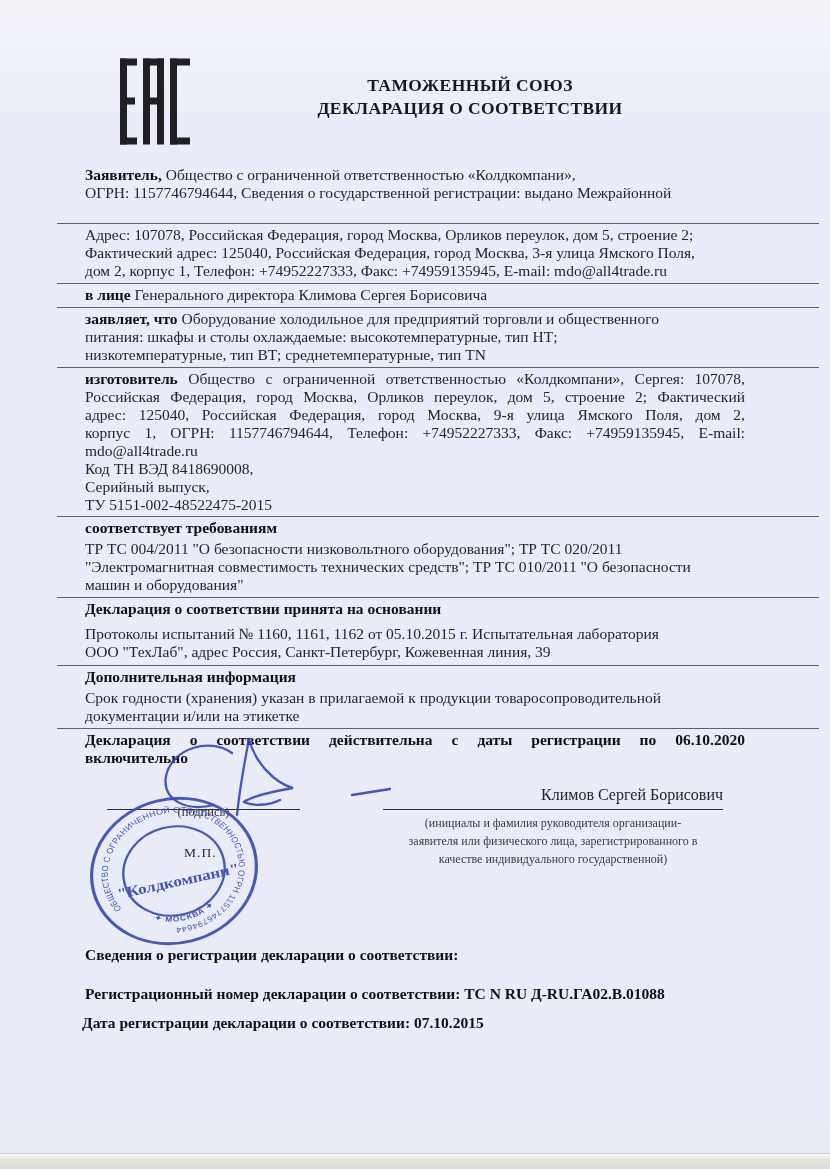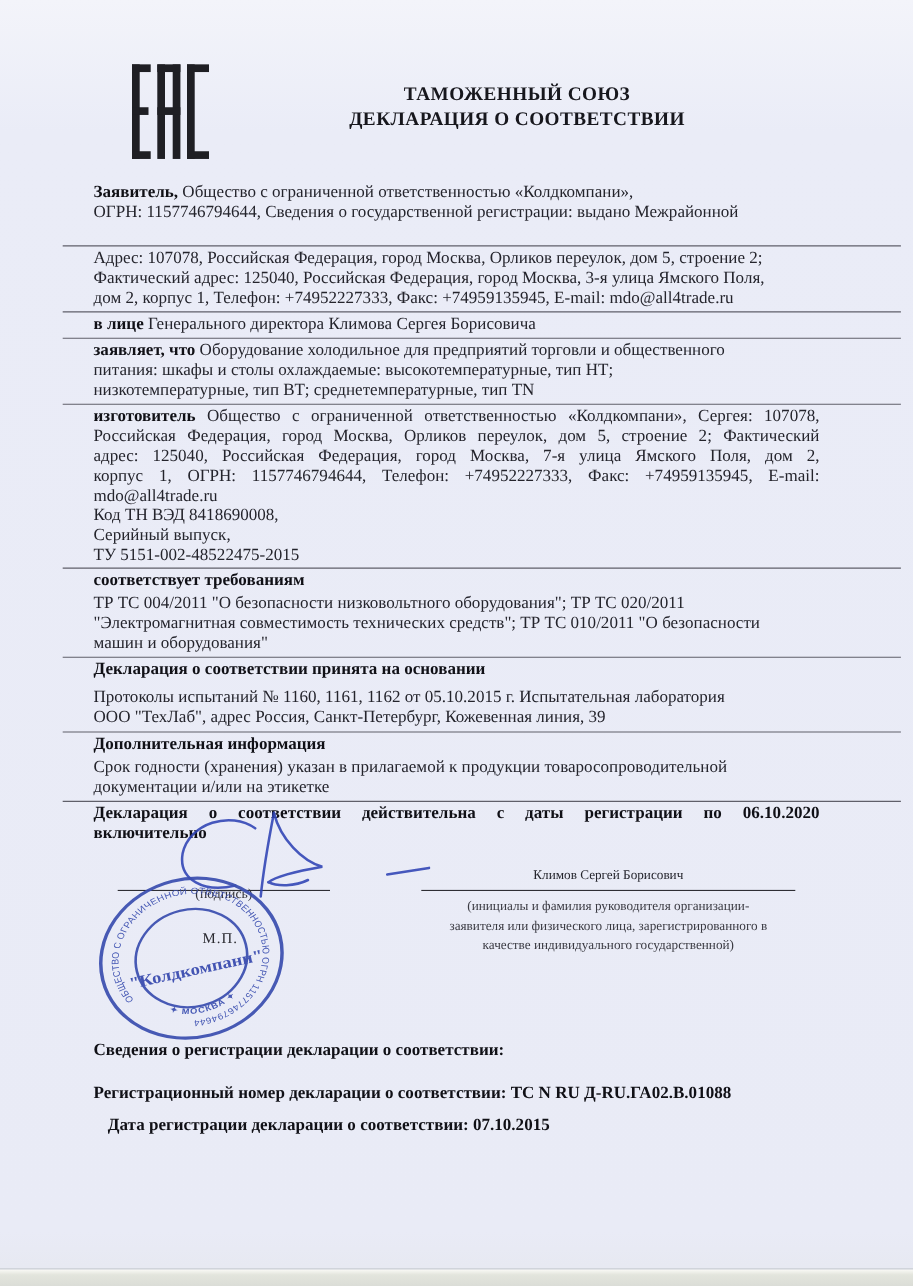--- a/index.html
+++ b/index.html
@@ -14,21 +14,21 @@
   .title{position:absolute;left:190px;top:74px;width:560px;text-align:center;
     font-weight:bold;font-size:17.5px;line-height:23px;color:#17171d;letter-spacing:.4px;}
   .blk{position:absolute;left:85px;width:660px;}
   .ln{height:18px;line-height:18px;font-size:15.5px;white-space:nowrap;}
   .j{text-align:justify;text-align-last:justify;white-space:normal;}
   .b{font-weight:bold;color:#101016;}
   .rule{position:absolute;left:57px;width:762px;height:0;border-top:1.2px solid rgba(60,60,70,.8);}
   .sigline{position:absolute;border-top:1.4px solid #2e2e34;height:0;}
   .cap{position:absolute;text-align:center;font-size:12.5px;color:#33333a;}
   .notes{position:absolute;left:383px;top:784px;width:340px;text-align:center;}
-  .notes .name{font-size:12px;height:25px;line-height:22px;}
+  .notes .name{font-size:16px;height:25px;line-height:22px;text-align:right;}
   .notes .nline{border-top:1.2px solid #2e2e34;margin-bottom:4px;}
   .notes .nt{font-family:Liberation Serif, serif;font-size:12px;line-height:18px;color:#3a3a42;}
   .mp{position:absolute;left:184px;top:845px;font-size:13.5px;letter-spacing:1px;color:#2a2a30;}
   .stamp{position:absolute;left:84px;top:793px;width:180px;height:156px;opacity:.93;}
   .signature{position:absolute;left:140px;top:725px;width:270px;height:100px;}
   .bold-line{font-weight:bold;font-size:15.5px;height:18px;line-height:18px;white-space:nowrap;color:#101016;}
 </style>
 </head>
 <body>
 
@@ -76,21 +76,21 @@
   <div class="blk" style="top:310px">
     <div class="ln"><span class="b">заявляет, что</span><span> Оборудование холодильное для предприятий торговли и общественного</span></div>
     <div class="ln">питания: шкафы и столы охлаждаемые: высокотемпературные, тип НТ;</div>
     <div class="ln">низкотемпературные, тип ВТ; среднетемпературные, тип TN</div>
   </div>
   <div class="rule" style="top:367px"></div>
 
   <div class="blk" style="top:370px">
     <div class="ln j"><span class="b">изготовитель</span><span> Общество с ограниченной ответственностью «Колдкомпани», Сергея: 107078,</span></div>
     <div class="ln j">Российская Федерация, город Москва, Орликов переулок, дом 5, строение 2; Фактический</div>
-    <div class="ln j">адрес: 125040, Российская Федерация, город Москва, 7-я улица Ямского Поля, дом 2,</div>
+    <div class="ln j">адрес: 125040, Российская Федерация, город Москва, 9-я улица Ямского Поля, дом 2,</div>
     <div class="ln j">корпус 1, ОГРН: 1157746794644, Телефон: +74952227333, Факс: +74959135945, E-mail:</div>
     <div class="ln">mdo@all4trade.ru</div>
     <div class="ln">Код ТН ВЭД 8418690008,</div>
     <div class="ln">Серийный выпуск,</div>
     <div class="ln">ТУ 5151-002-48522475-2015</div>
   </div>
   <div class="rule" style="top:516px"></div>
 
   <div class="blk" style="top:519px">
     <div class="ln b">соответствует требованиям</div>
@@ -152,16 +152,16 @@
       </text>
       <text font-family="Liberation Sans, sans-serif" font-size="8.5" font-weight="bold" letter-spacing="1" fill="#3b4fb0" text-anchor="middle">
         <textPath href="#botPath" startOffset="50%">✦ МОСКВА ✦</textPath>
       </text>
       <text transform="rotate(2) translate(2,18)" text-anchor="middle" font-family="Liberation Serif, serif" font-size="17" font-weight="bold" fill="#3749ae">"Колдкомпани"</text>
     </g>
   </svg>
 
   <div class="bold-line" style="position:absolute;left:85px;top:946px">Сведения о регистрации декларации о соответствии:</div>
   <div class="bold-line" style="position:absolute;left:85px;top:985px">Регистрационный номер декларации о соответствии: ТС N RU Д-RU.ГА02.В.01088</div>
-  <div class="bold-line" style="position:absolute;left:98px;top:1014px">Дата регистрации декларации о соответствии: 07.10.2015</div>
+  <div class="bold-line" style="position:absolute;left:82px;top:1014px">Дата регистрации декларации о соответствии: 07.10.2015</div>
 
   <div class="bottom-edge"></div>
 </div>
 
 </body></html>

